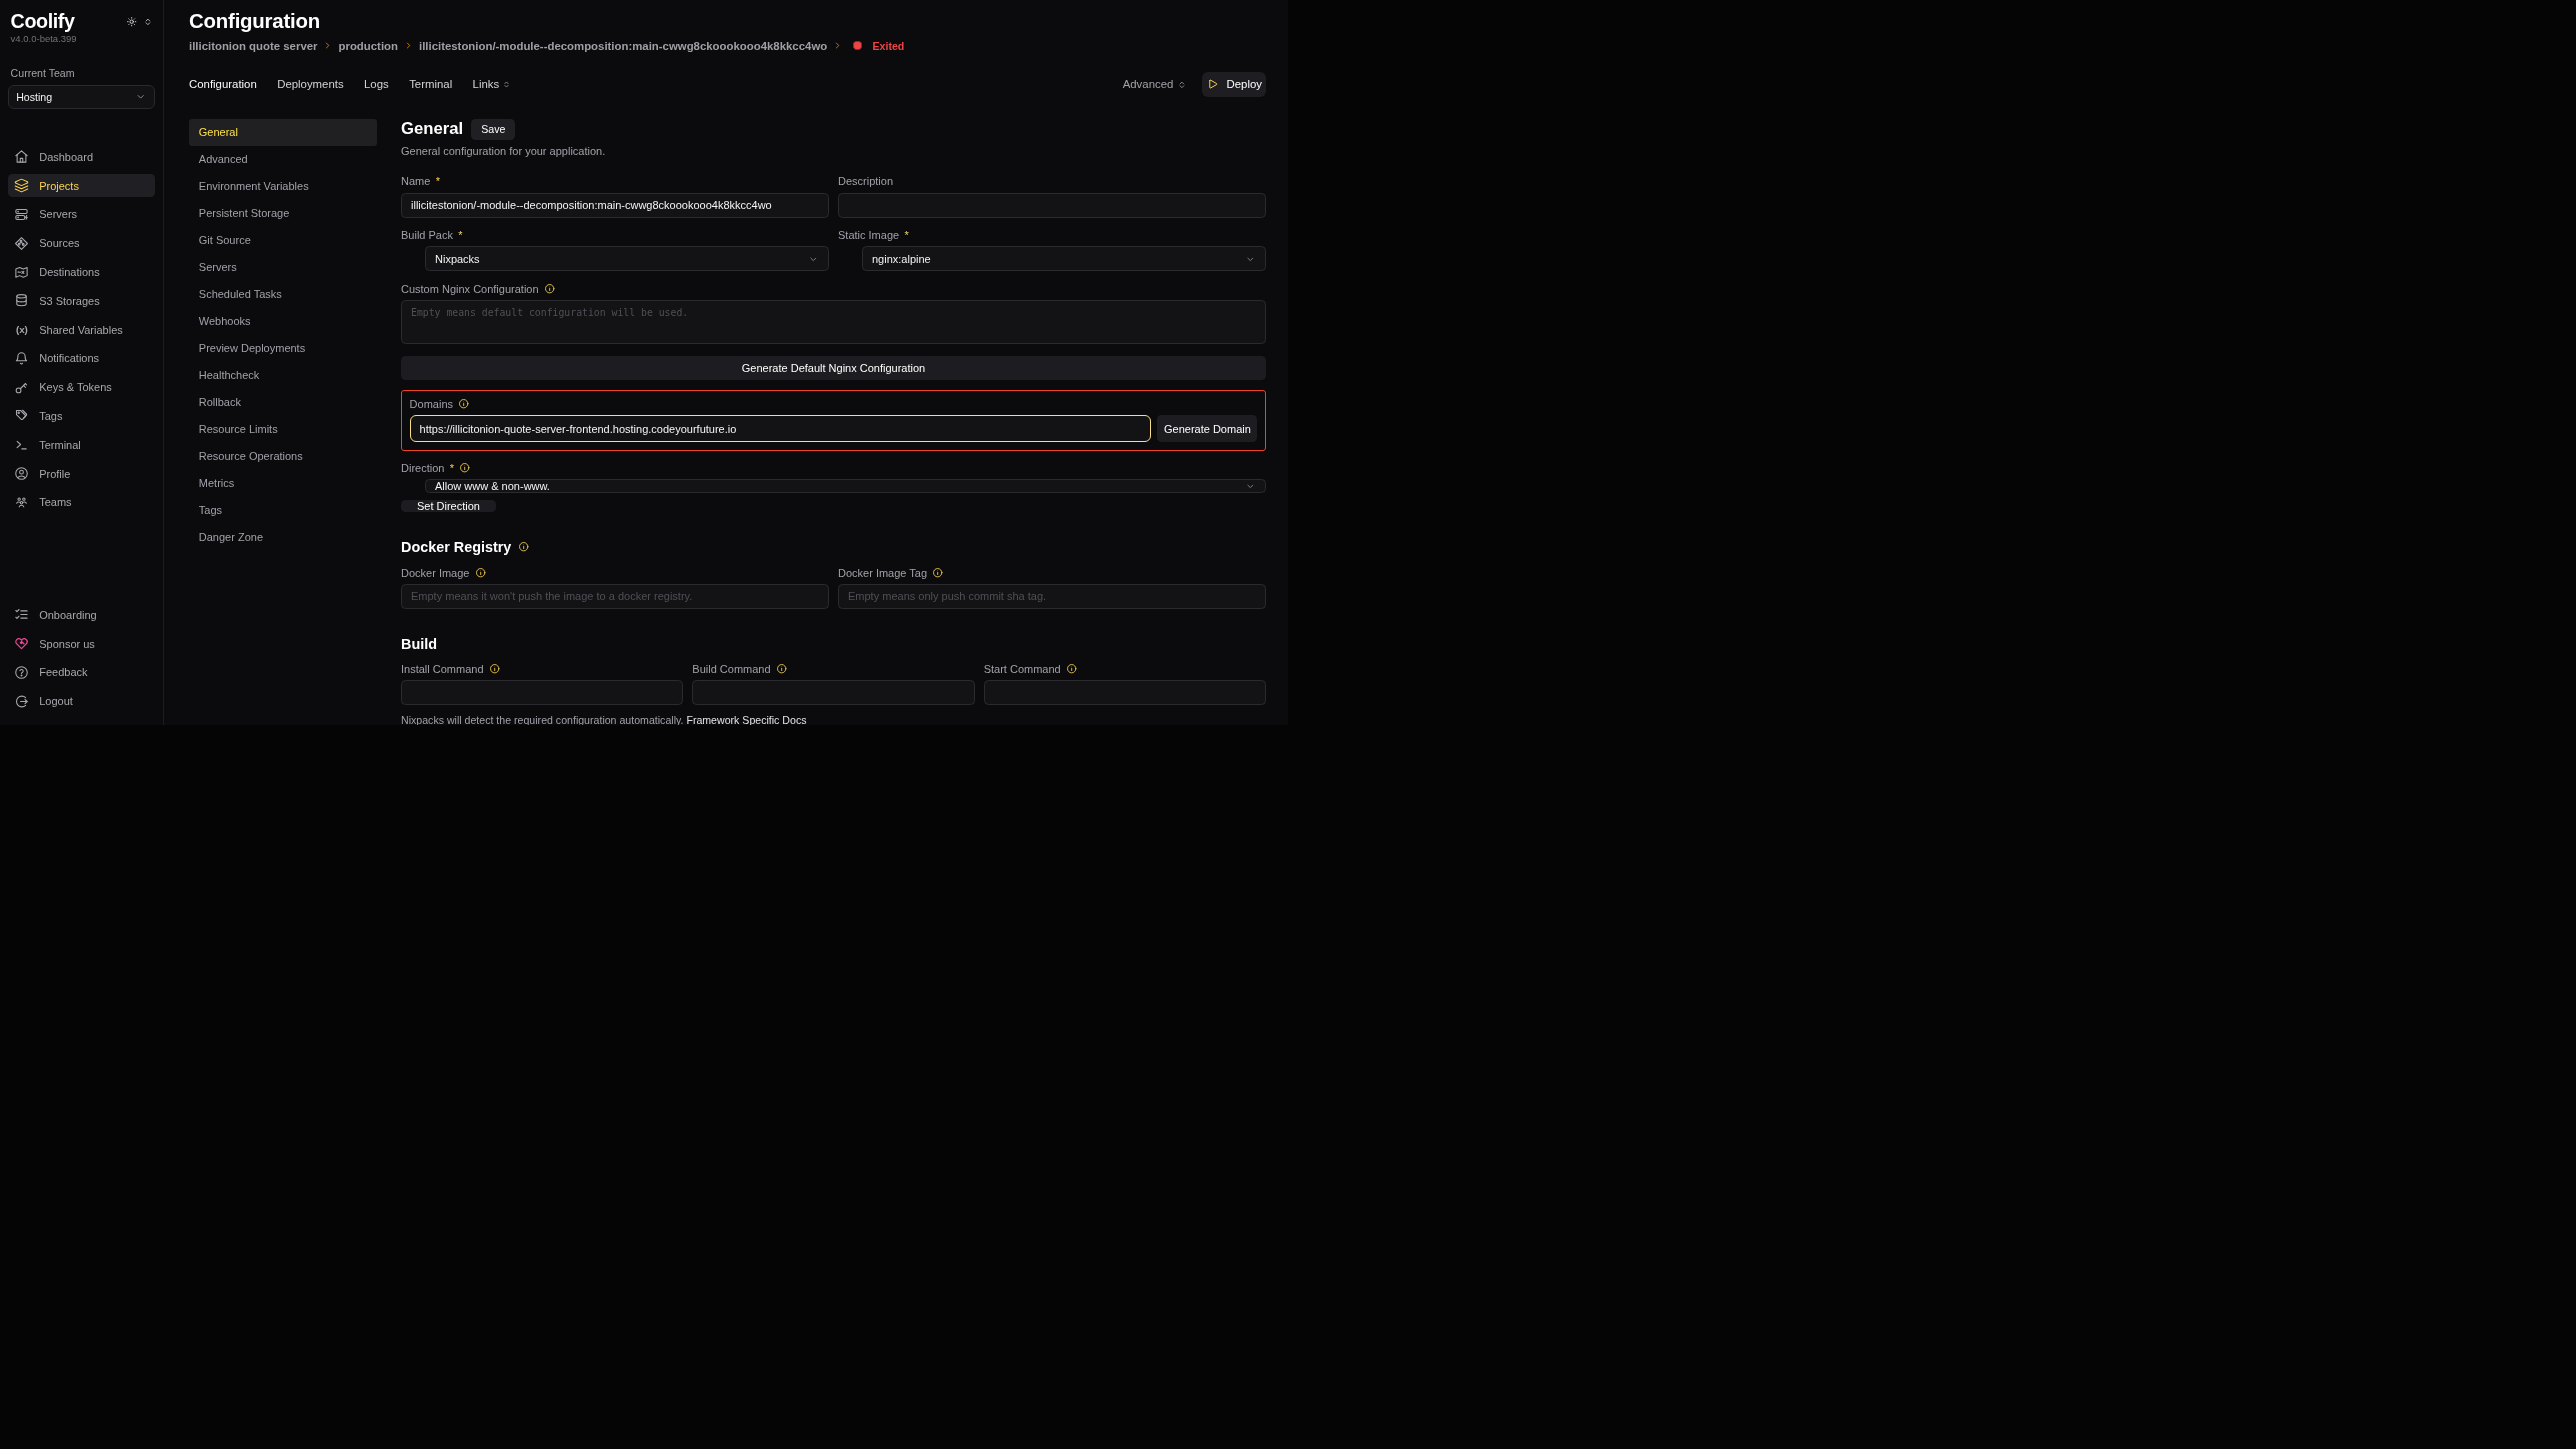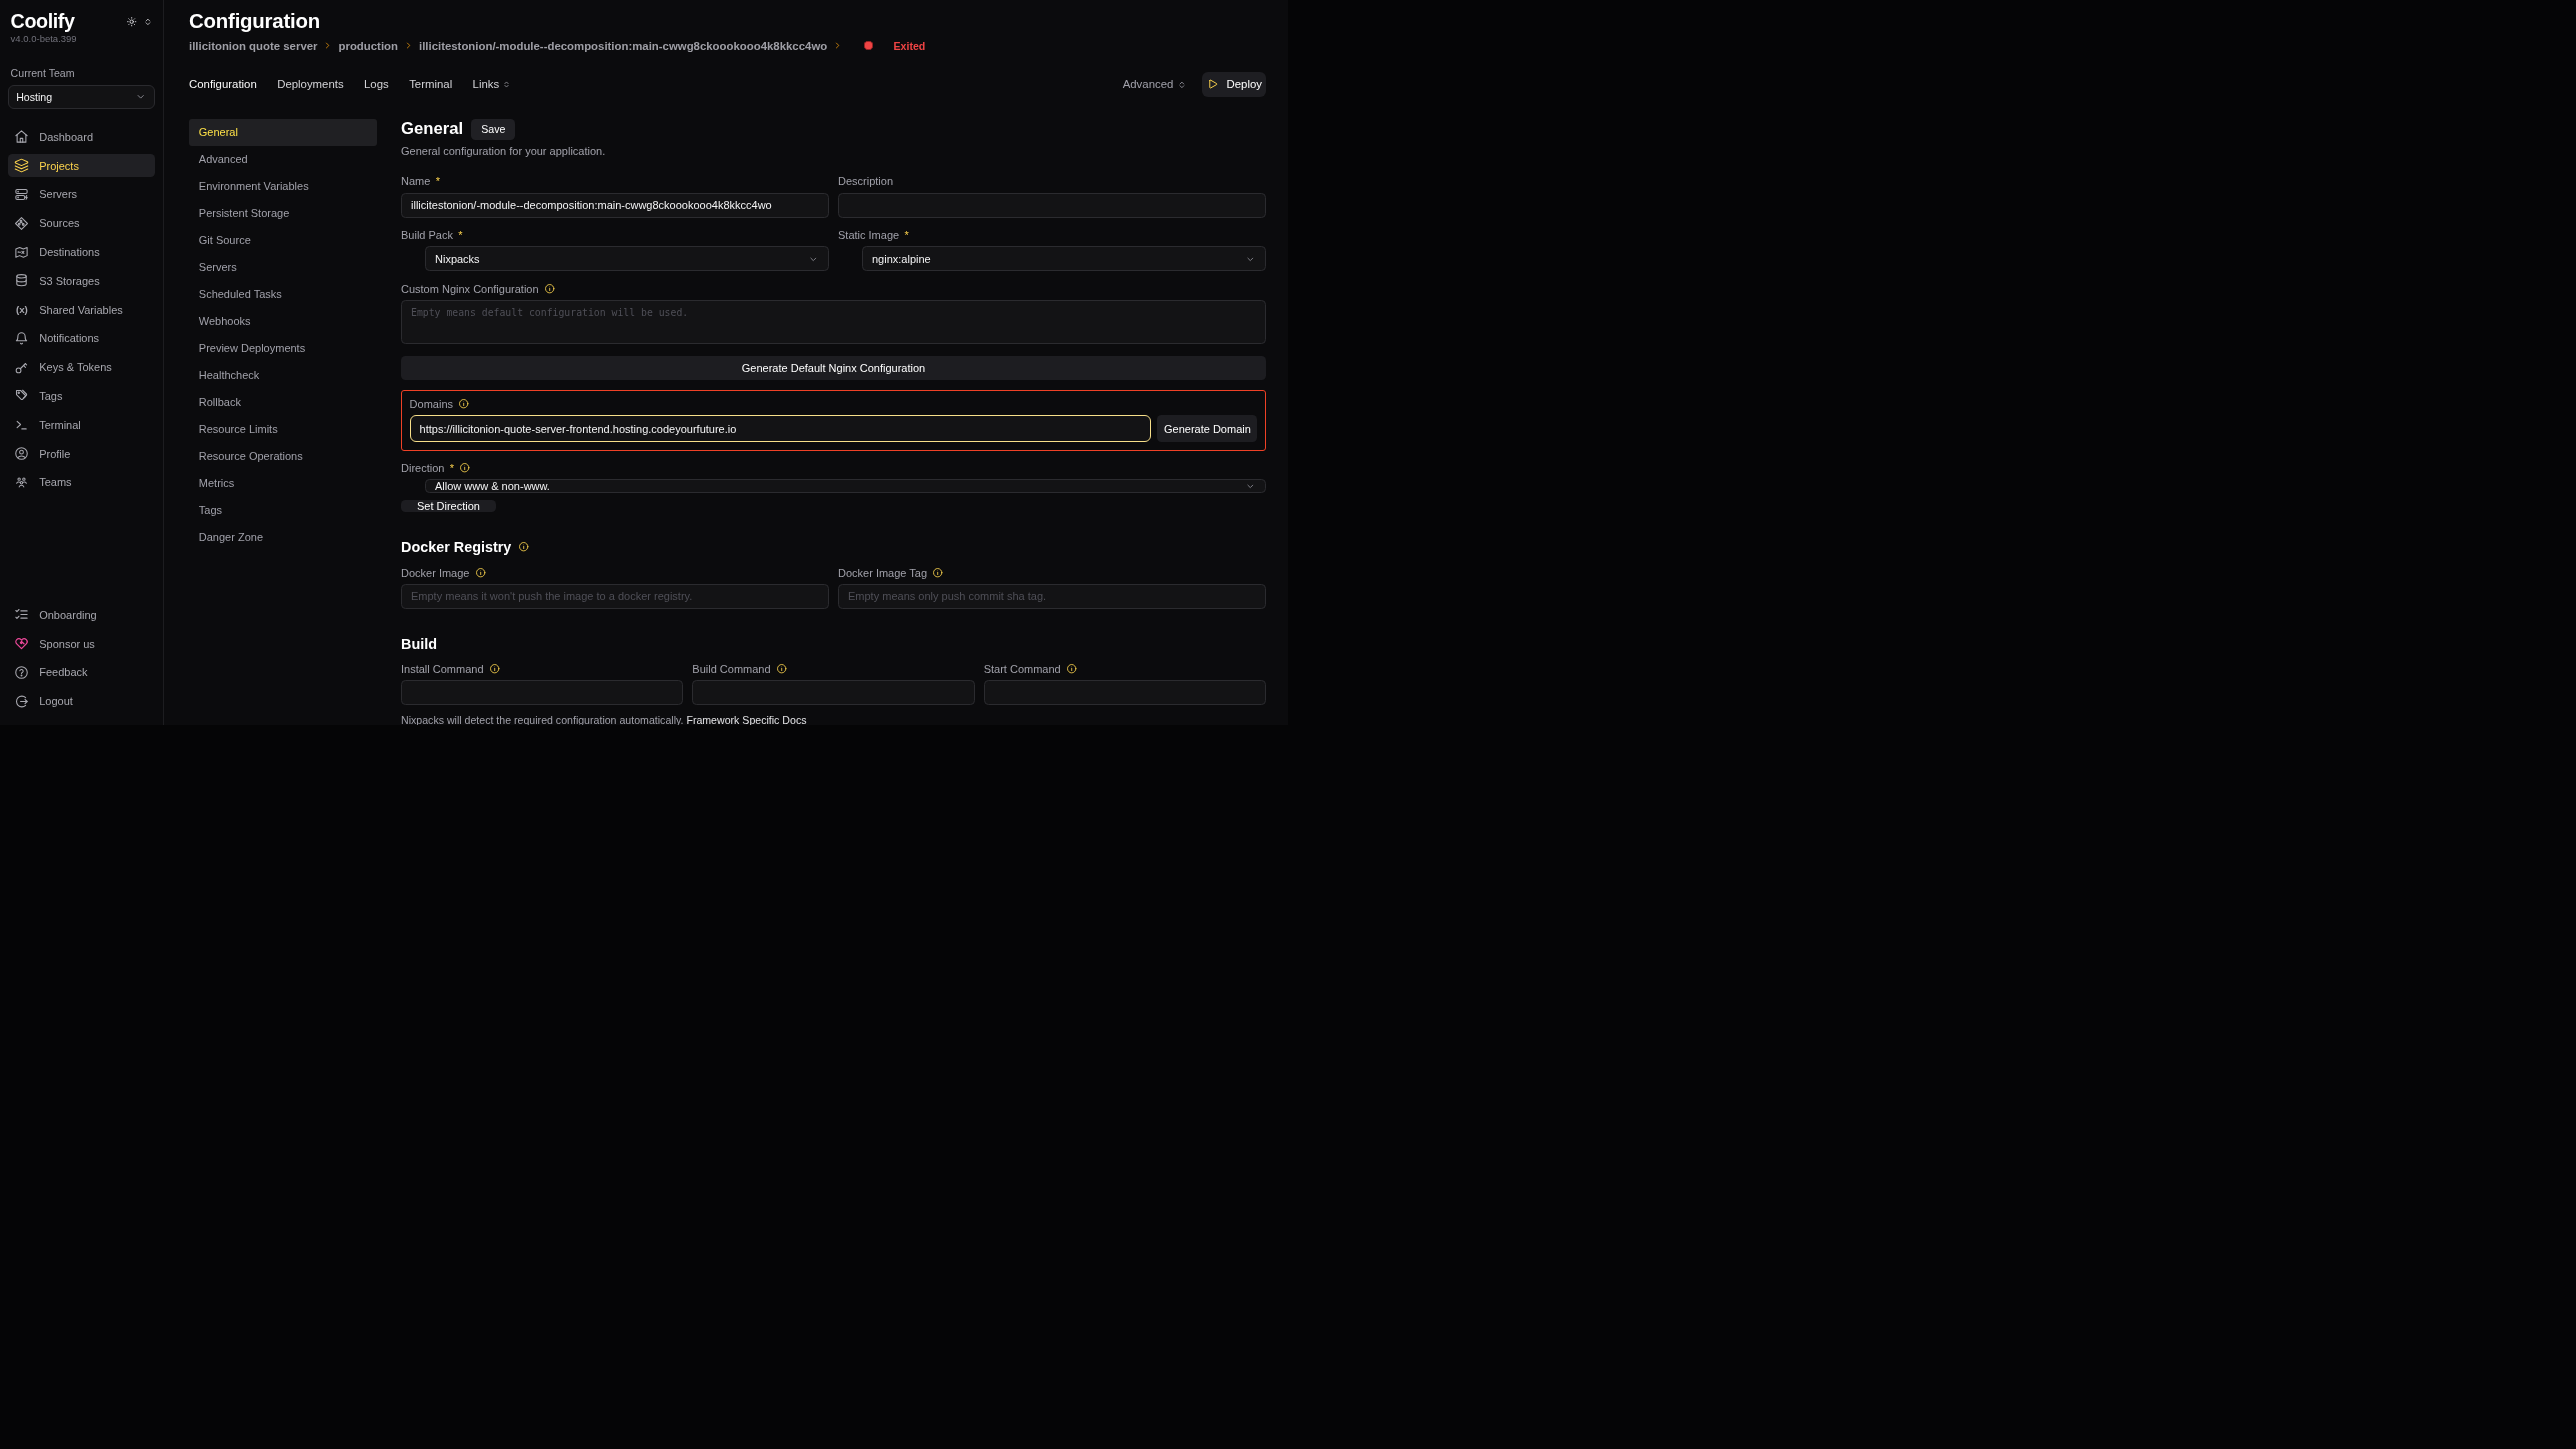--- a/index.html
+++ b/index.html
@@ -19,35 +19,35 @@
   .sidebar{width:164px;min-width:164px;height:100%;border-right:0.8px solid #1d1d20;
     display:flex;flex-direction:column;padding:10.6px 7.6px 12px;}
   .brand-row{display:flex;align-items:flex-start;justify-content:space-between;padding:0 3px;}
   .brand{font-size:19.7px;font-weight:700;color:#ffffff;letter-spacing:-0.4px;line-height:1.1;}
   .brand-icons{display:flex;align-items:center;gap:5.3px;margin-top:5.3px;color:#d4d4d8;}
   .version{font-size:9.5px;color:#71717a;margin:0.8px 3px 0;}
   .team-label{margin:23px 3px 6px;font-size:10.6px;color:#a1a1aa;}
   .team-select{height:24px;border:0.8px solid #2a2a2e;background:#121214;border-radius:6px;
     display:flex;align-items:center;justify-content:space-between;padding:0 7.6px;color:#f4f4f5;font-size:10.6px;cursor:pointer;}
   .team-select svg{color:#8b8b93;}
-  .side-nav{margin-top:16px;display:flex;flex-direction:column;gap:5.3px;}
+  .side-nav{margin-top:36px;display:flex;flex-direction:column;gap:5.3px;}
   .nav-item{display:flex;align-items:center;gap:9.8px;height:23.5px;padding:0 6.8px;border-radius:4.5px;
     color:#a8a8af;font-size:11px;cursor:pointer;white-space:nowrap;}
   .nav-item .tx{font-weight:700;font-size:9.8px;letter-spacing:0;width:15px;text-align:center;}
   .nav-item.active{background:#202024;color:#fcd34d;}
   .side-footer{margin-top:auto;display:flex;flex-direction:column;gap:5.3px;}
   .pink{color:#ec4899;}
 
   
   main{flex:1;padding:9.8px 22px 0 25px;display:flex;flex-direction:column;overflow:hidden;}
   h1{font-size:20.4px;font-weight:700;color:#ffffff;letter-spacing:-0.2px;}
   .breadcrumb{display:flex;align-items:center;gap:6px;margin-top:6.8px;font-size:11.4px;color:#9f9fa6;white-space:nowrap;}
   .crumb{cursor:pointer;font-weight:bold;}
   .crumb-sep{color:#f59e0b;}
-  .status{display:flex;align-items:center;gap:21px;margin-left:16px;}
+  .status{display:flex;align-items:center;gap:11px;margin-left:5px;}
   .status-dot{width:8.3px;height:8.3px;border-radius:50%;background:#ef4444;box-shadow:0 0 0 0.8px #7f1d1d inset;}
   .status-label{color:#ef4444;font-weight:700;font-size:10.6px;}
 
   .tabbar{display:flex;align-items:center;margin-top:20.4px;}
   .tabs{display:flex;align-items:center;gap:20.4px;font-size:11.4px;color:#d4d4d8;}
   .tab{cursor:pointer;display:flex;align-items:center;gap:3px;}
   .tab.active{color:#fafafa;}
   .tab svg{color:#a1a1aa;}
   .tabbar-right{margin-left:auto;display:flex;align-items:center;gap:15px;}
   .advanced{display:flex;align-items:center;gap:3.8px;color:#a1a1aa;font-size:11.4px;cursor:pointer;}

